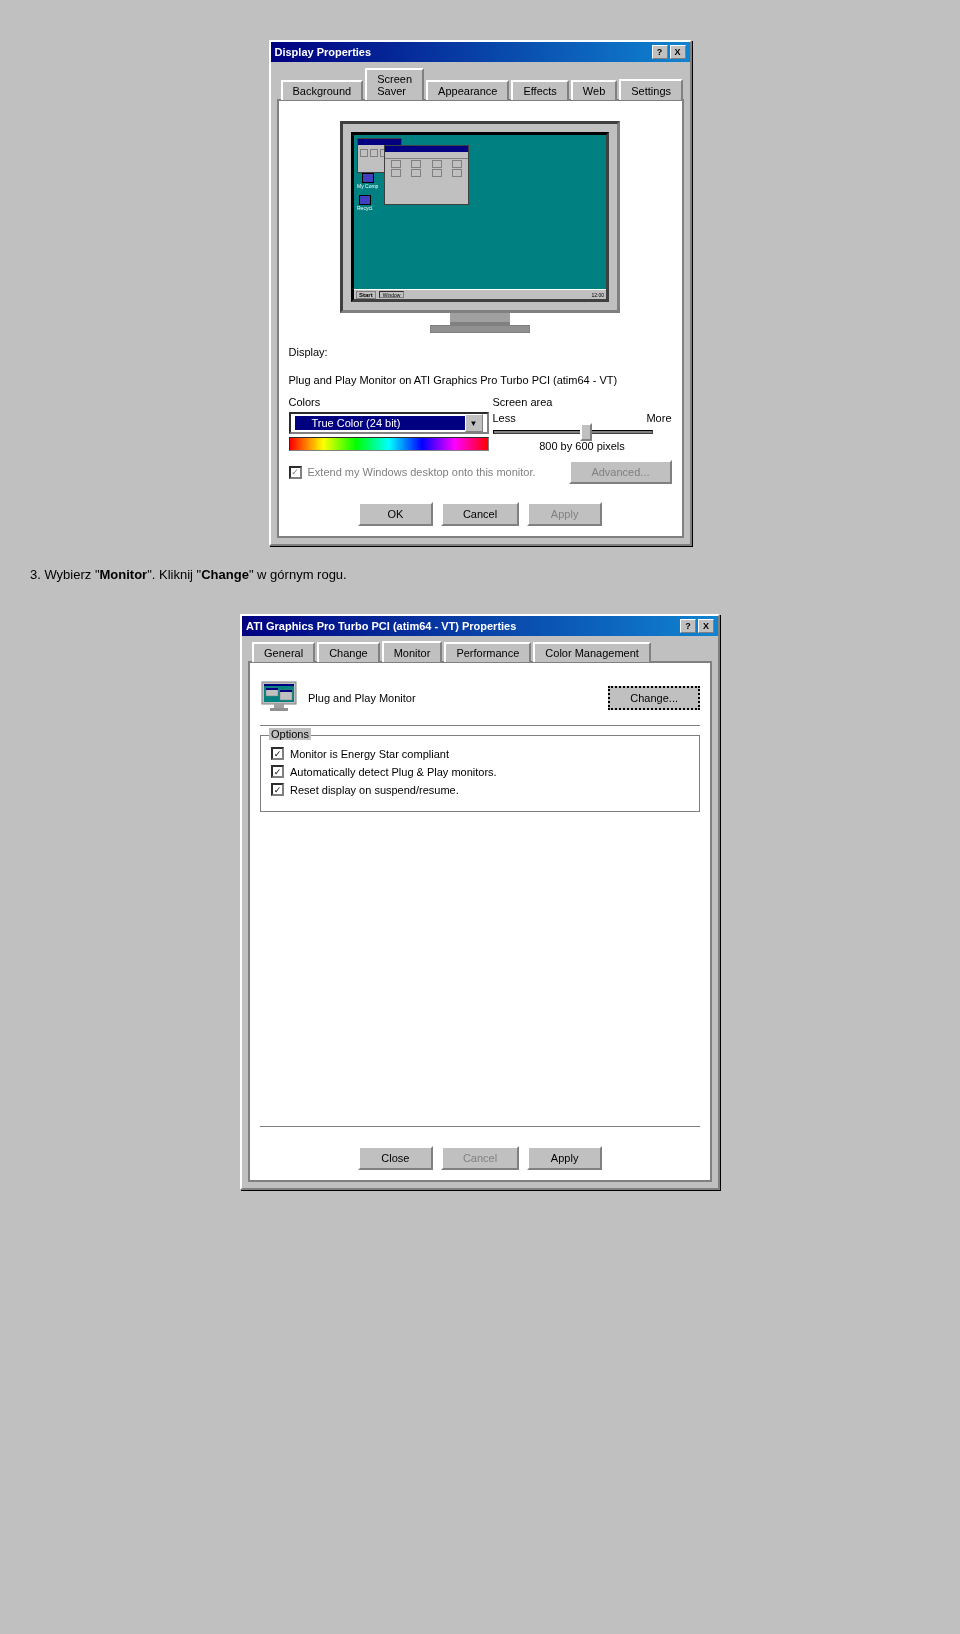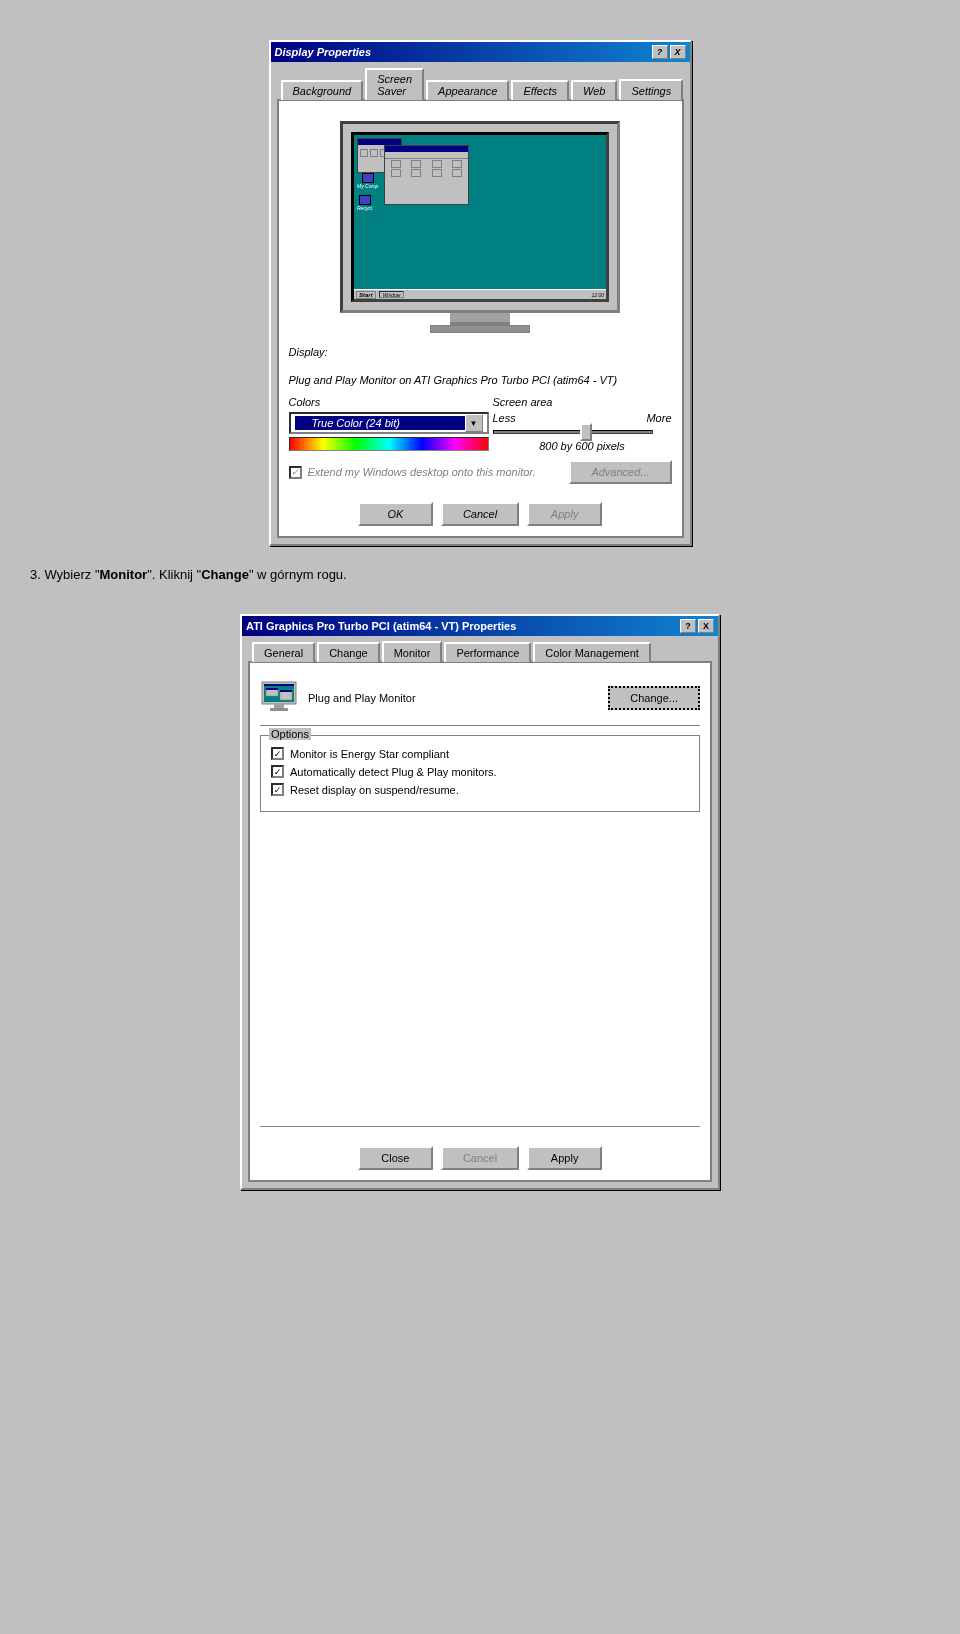--- a/index.html
+++ b/index.html
@@ -461,21 +461,21 @@
       height: 10px;
       background: #ffff00;
       border: 1px solid #000;
       margin: 0 auto;
     }
   </style>
 </head>
 <body>
 
 <div style="display: flex; justify-content: center; padding-top: 20px;">
-  <div class="win98-window" style="width: 423px; font-style: italic;">
+  <div class="win98-window" style="width: 423px;">
 
     <div class="win98-titlebar">
       <span>Display Properties</span>
       <div class="titlebar-buttons">
         <div class="titlebar-btn">?</div>
         <div class="titlebar-btn">X</div>
       </div>
     </div>
 
     <div class="win98-content">

